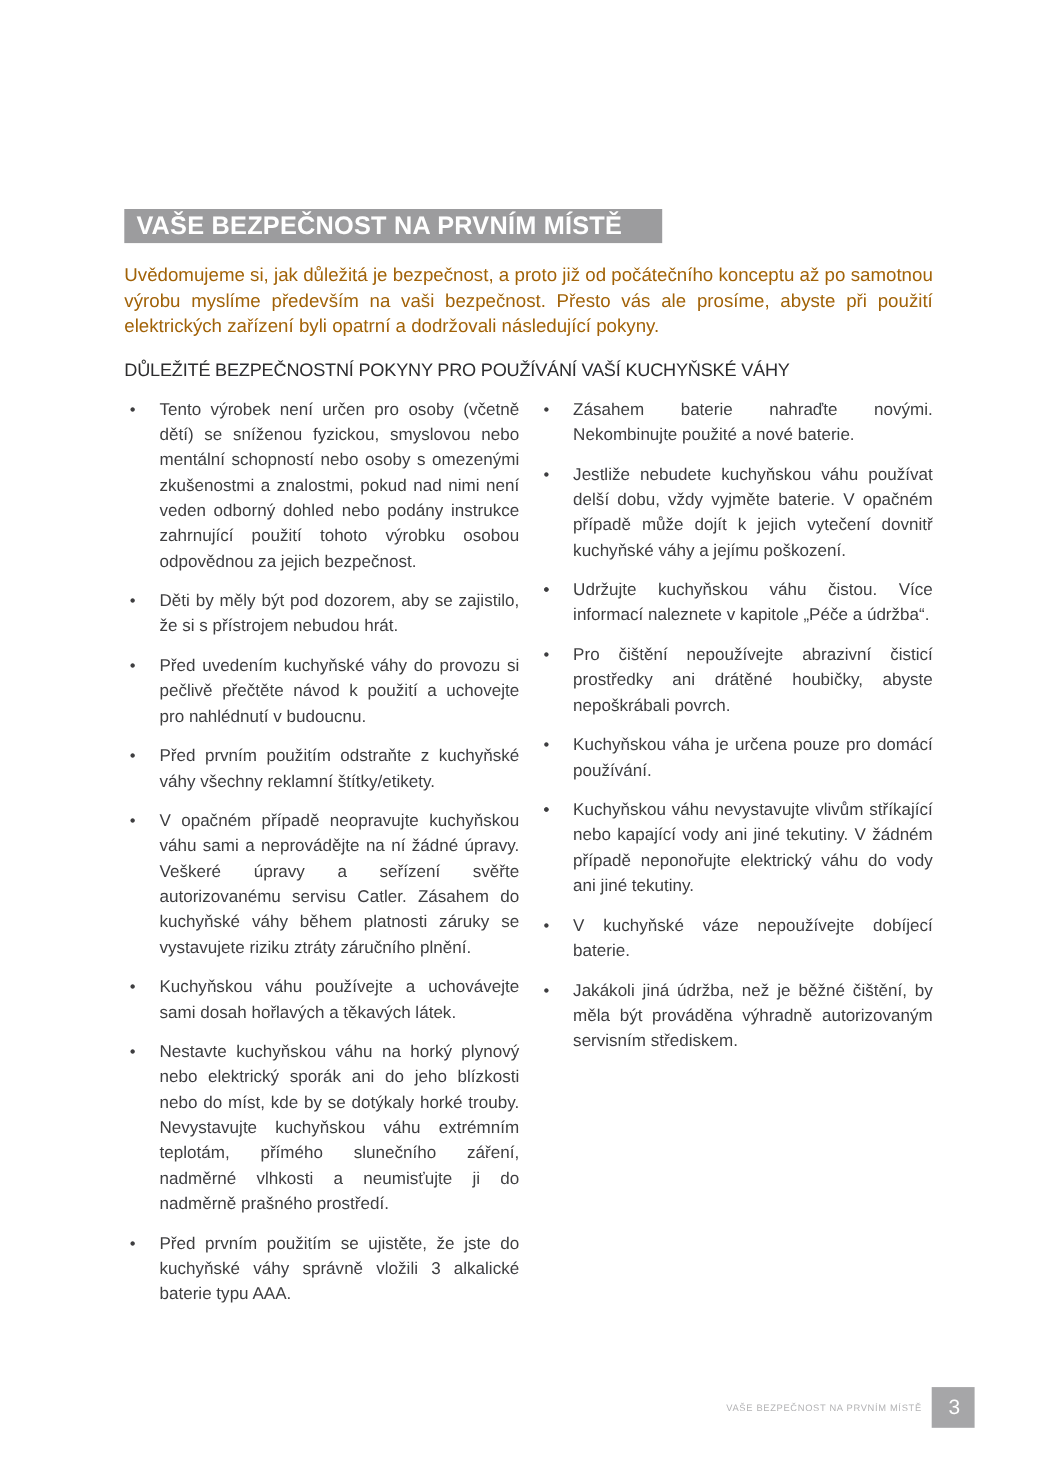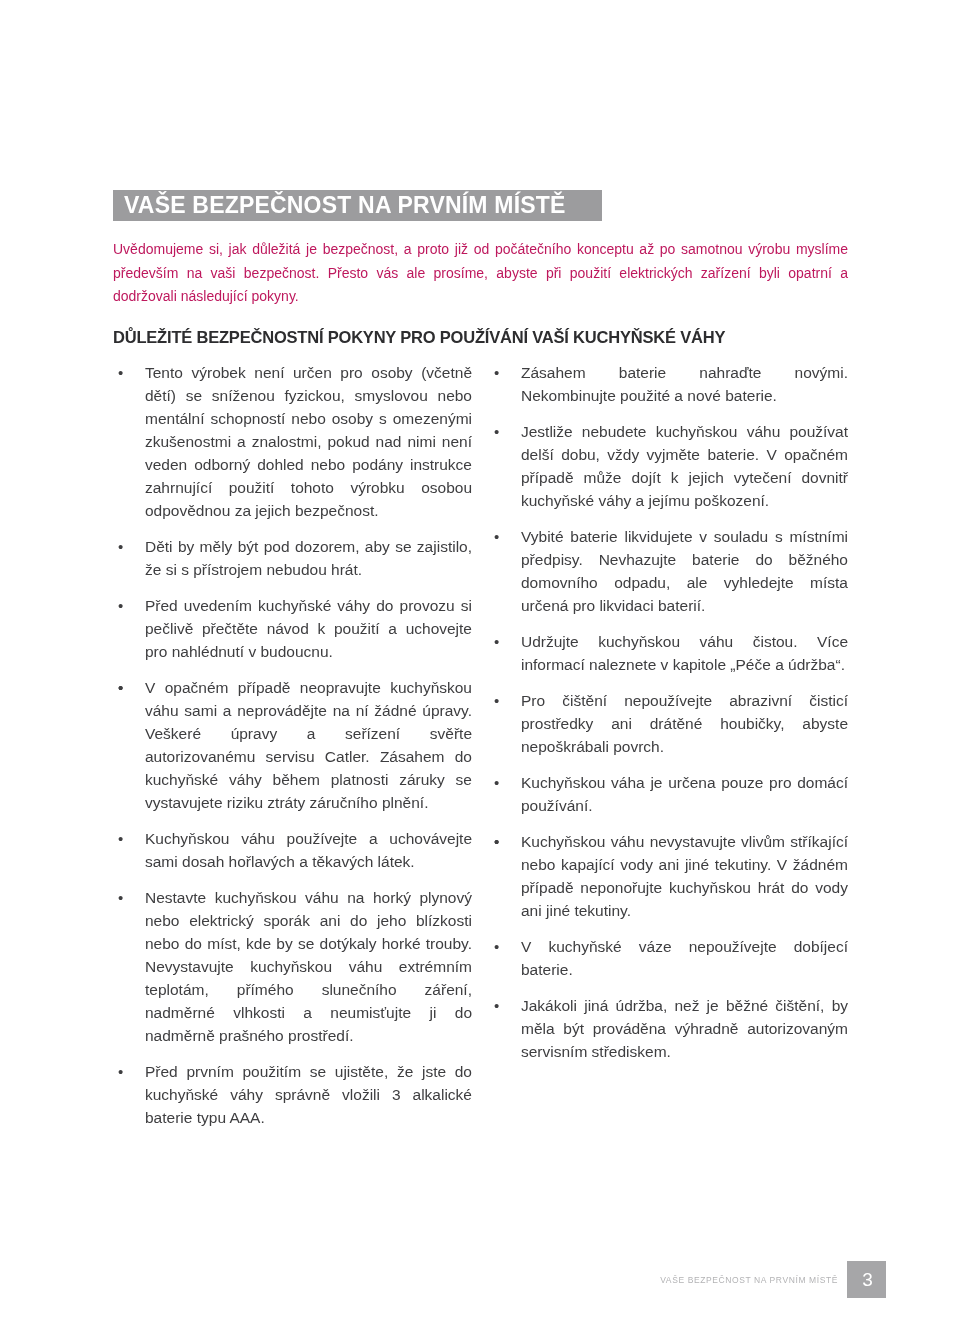--- a/index.html
+++ b/index.html
@@ -27,29 +27,29 @@
     color: #ffffff;
     font-size: 23px;
     font-weight: bold;
     line-height: 31px;
     padding-left: 11px;
     letter-spacing: 0.2px;
     white-space: nowrap;
   }
   .intro {
     margin: 17px 0 0 0;
-    font-size: 14px;
+    font-size: 17px;
     line-height: 23.5px;
     text-align: justify;
-    color: #be185d;
+    color: #a16207;
   }
   .subheading {
     margin: 19px 0 0 0;
     font-size: 16.5px;
-    font-weight: bold;
+    font-weight: normal;
     letter-spacing: -0.2px;
     color: #2d2d2f;
   }
   .columns {
     display: flex;
     gap: 17px;
     margin-top: 14px;
   }
   .col {
     flex: 1 1 0;
@@ -130,20 +130,21 @@
             <span class="text">Děti by měly být pod dozorem, aby se zajistilo, že si s přístrojem nebudou hrát.</span>
           </li>
 
           <li class="bullet-item">
             <span class="marker">•</span>
             <span class="text">Před uvedením kuchyňské váhy do provozu si pečlivě přečtěte návod k použití a uchovejte pro nahlédnutí v budoucnu.</span>
           </li>
 
           <li class="bullet-item">
             <span class="marker">•</span>
+            <span class="text">Před prvním použitím odstraňte z kuchyňské váhy všechny reklamní štítky/etikety.</span>
           </li>
 
           <li class="bullet-item">
             <span class="marker">•</span>
             <span class="text">V opačném případě neopravujte kuchyňskou váhu sami a neprovádějte na ní žádné úpravy. Veškeré úpravy a seřízení svěřte autorizovanému servisu Catler. Zásahem do kuchyňské váhy během platnosti záruky se vystavujete riziku ztráty záručního plnění.</span>
           </li>
 
           <li class="bullet-item">
             <span class="marker">•</span>
             <span class="text">Kuchyňskou váhu používejte a uchovávejte sami dosah hořlavých a těkavých látek.</span>
@@ -167,21 +168,20 @@
             <span class="text">Zásahem baterie nahraďte novými. Nekombinujte použité a nové baterie.</span>
           </li>
 
           <li class="bullet-item">
             <span class="marker">•</span>
             <span class="text">Jestliže nebudete kuchyňskou váhu používat delší dobu, vždy vyjměte baterie. V opačném případě může dojít k jejich vytečení dovnitř kuchyňské váhy a jejímu poškození.</span>
           </li>
 
           <li class="bullet-item">
             <span class="marker">•</span>
-            <span class="text">Vybité baterie likvidujete v souladu s místními předpisy. Nevhazujte baterie do běžného domovního odpadu, ale vyhledejte místa určená pro likvidaci baterií.</span>
           </li>
 
           <li class="bullet-item">
             <span class="marker">•</span>
             <span class="text">Udržujte kuchyňskou váhu čistou. Více informací naleznete v kapitole „Péče a údržba“.</span>
           </li>
 
           <li class="bullet-item">
             <span class="marker">•</span>
             <span class="text">Pro čištění nepoužívejte abrazivní čisticí prostředky ani drátěné houbičky, abyste nepoškrábali povrch.</span>
@@ -191,21 +191,21 @@
             <span class="marker">•</span>
             <span class="text">Kuchyňskou váha je určena pouze pro domácí používání.</span>
           </li>
 
           <li class="bullet-item">
             <span class="marker">•</span>
           </li>
 
           <li class="bullet-item">
             <span class="marker">•</span>
-            <span class="text">Kuchyňskou váhu nevystavujte vlivům stříkající nebo kapající vody ani jiné tekutiny. V žádném případě neponořujte kuchyňskou hrát do vody ani jiné tekutiny.</span>
+            <span class="text">Kuchyňskou váhu nevystavujte vlivům stříkající nebo kapající vody ani jiné tekutiny. V žádném případě neponořujte elektrický váhu do vody ani jiné tekutiny.</span>
           </li>
 
           <li class="bullet-item">
             <span class="marker">•</span>
             <span class="text">V kuchyňské váze nepoužívejte dobíjecí baterie.</span>
           </li>
 
           <li class="bullet-item">
             <span class="marker">•</span>
             <span class="text">Jakákoli jiná údržba, než je běžné čištění, by měla být prováděna výhradně autorizovaným servisním střediskem.</span>

